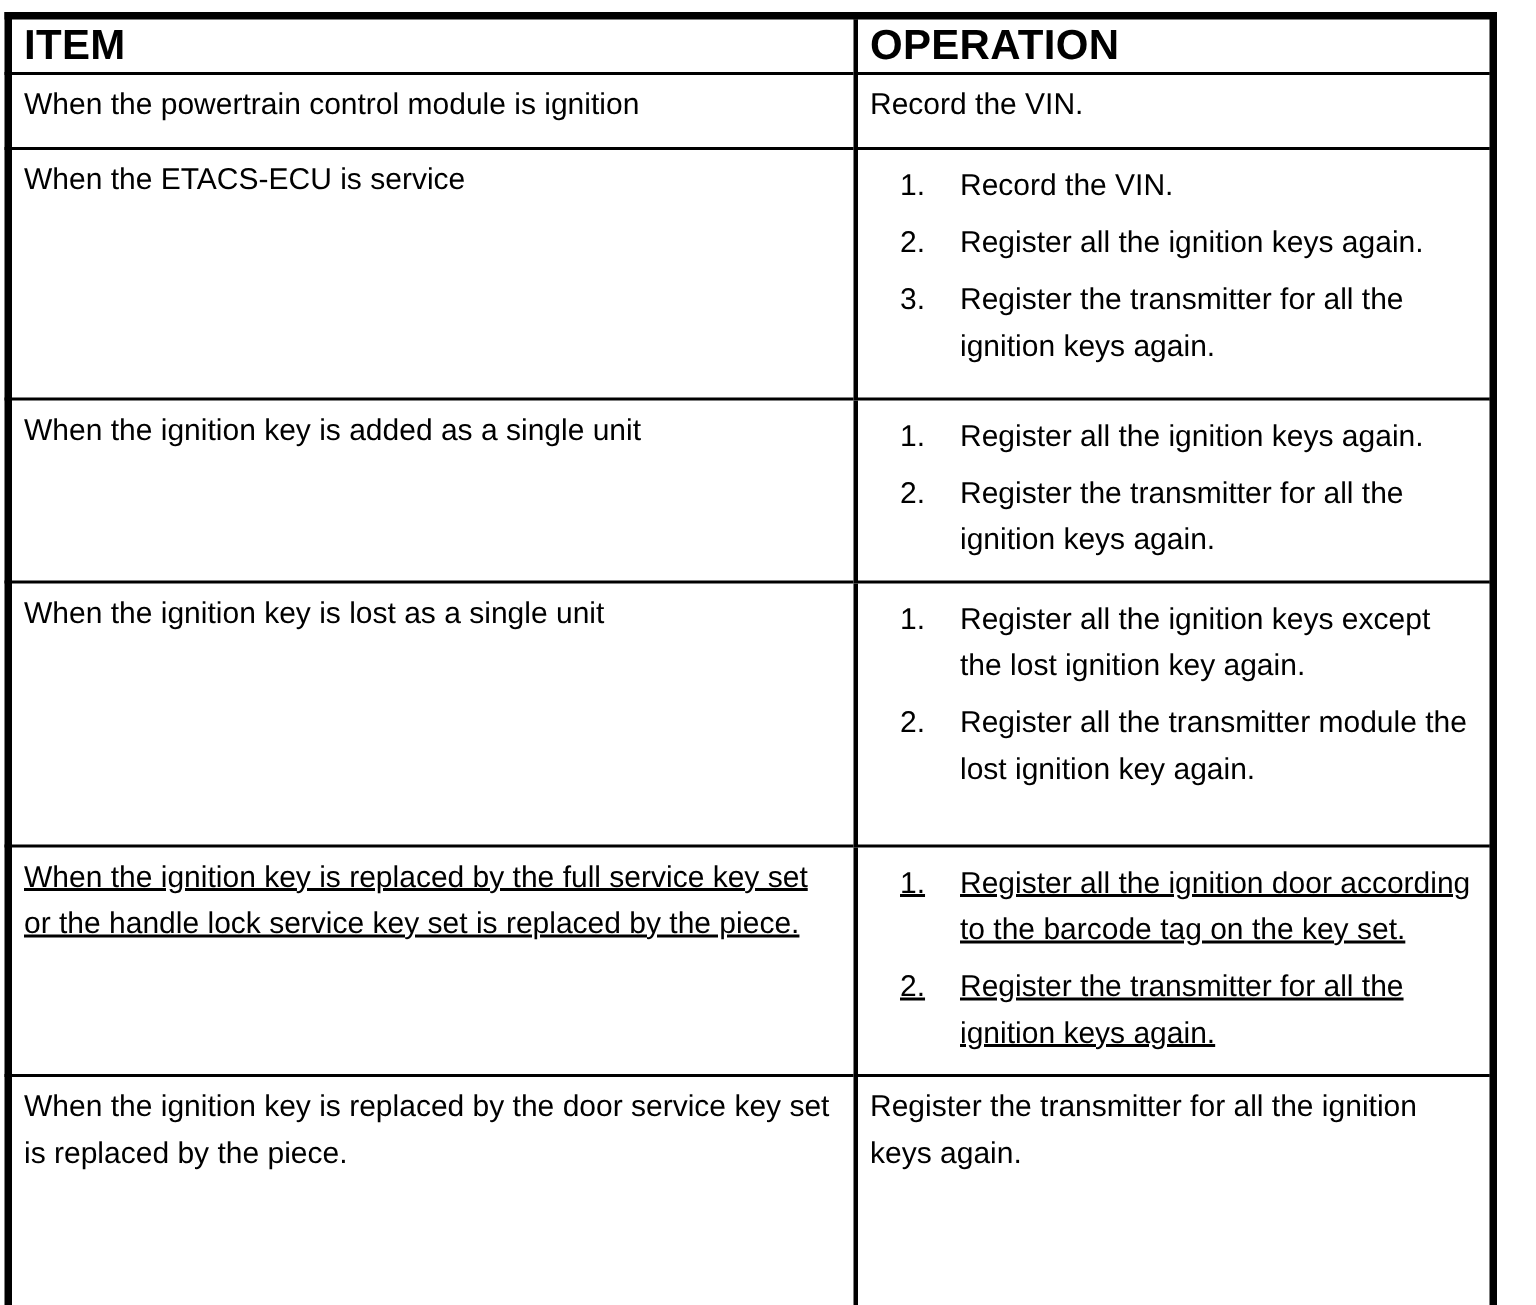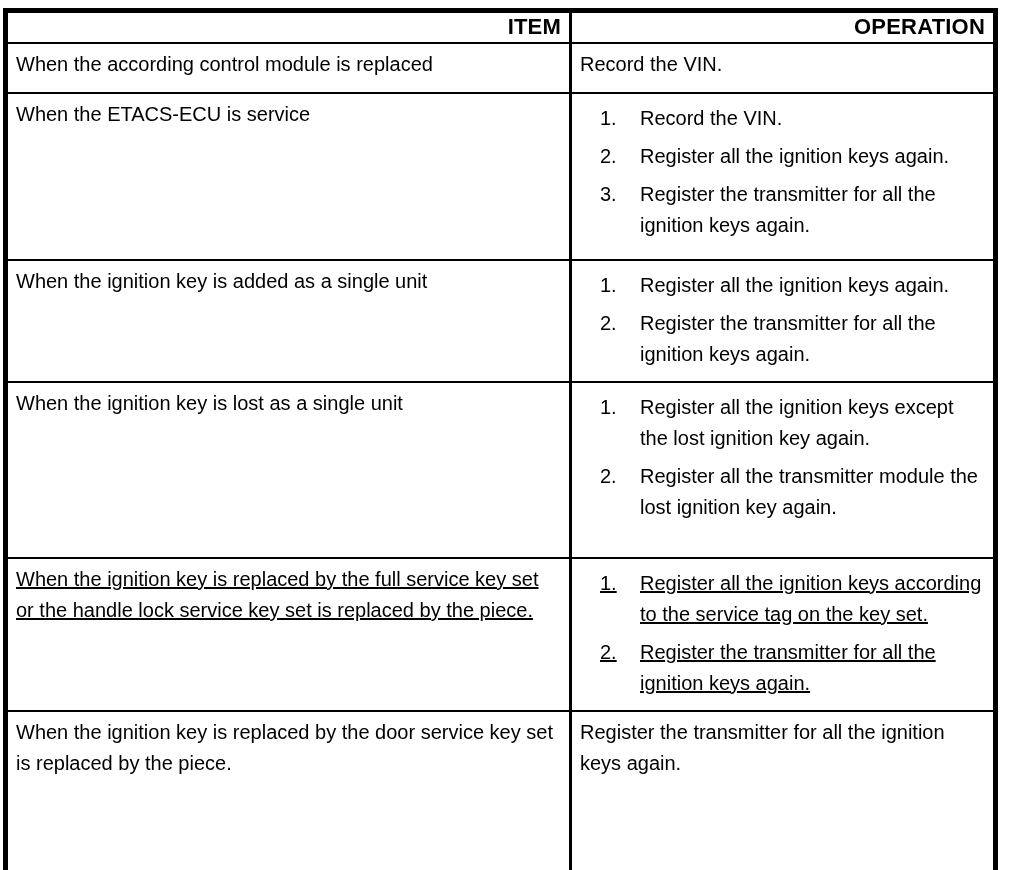--- a/index.html
+++ b/index.html
@@ -34,23 +34,23 @@
     border: 5px solid #000000;
   }
   table.ops-table th:first-child,
   table.ops-table td:first-child {
     border-right: 3px solid #000000;
   }
   col.col-item { width: 565px; }
   col.col-op   { width: 425px; }
 
   th {
-    text-align: right;
+    text-align: left;
     vertical-align: middle;
-    font-size: 22px;
+    font-size: 28px;
     font-weight: bold;
     padding: 1px 8px 2px 8px;
     height: 26px;
     letter-spacing: 0.2px;
   }
   td {
     vertical-align: top;
     font-size: 20px;
     line-height: 31px;
     padding: 5px 8px 4px 8px;
@@ -92,21 +92,21 @@
       <col class="col-op">
     </colgroup>
     <thead>
       <tr>
         <th>ITEM</th>
         <th>OPERATION</th>
       </tr>
     </thead>
     <tbody>
   <tr>
-    <td class="item-cell">When the according control module is replaced</td>
+    <td class="item-cell">When the powertrain control module is ignition</td>
     <td class="op-cell"><span>Record the VIN.</span></td>
   </tr>
 
   <tr>
     <td class="item-cell">When the ETACS-ECU is service</td>
     <td class="op-cell">
             <div class="op-list">
               <div class="op-item">
                 <span class="op-num">1.</span>
                 <span class="op-text">Record the VIN.</span>
@@ -155,21 +155,21 @@
             </div>
           </td>
   </tr>
 
   <tr>
     <td class="item-cell">When the ignition key is replaced by the full service key set or the handle lock service key set is replaced by the piece.</td>
     <td class="op-cell">
             <div class="op-list">
               <div class="op-item">
                 <span class="op-num">1.</span>
-                <span class="op-text">Register all the ignition keys according to the service tag on the key set.</span>
+                <span class="op-text">Register all the ignition door according to the barcode tag on the key set.</span>
               </div>
               <div class="op-item">
                 <span class="op-num">2.</span>
                 <span class="op-text">Register the transmitter for all the ignition keys again.</span>
               </div>
             </div>
           </td>
   </tr>
 
   <tr>

